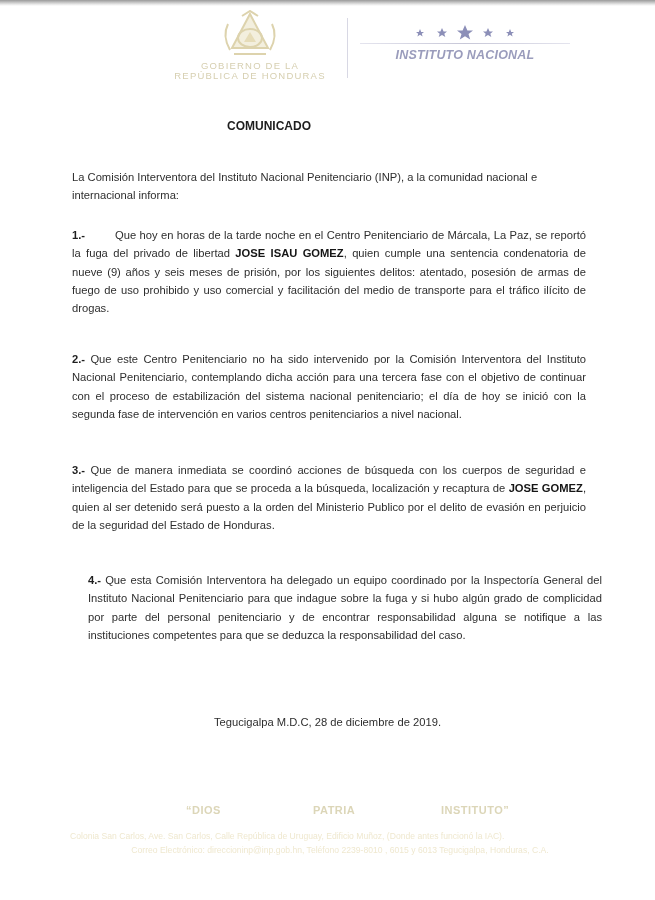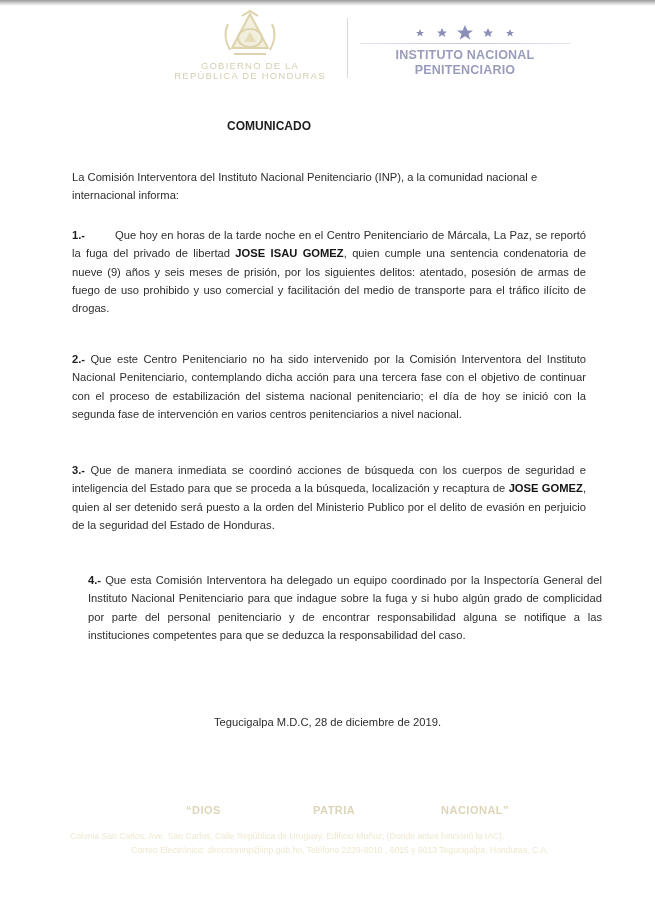--- a/index.html
+++ b/index.html
@@ -22,21 +22,21 @@
     }
     .emblem { position: absolute; left: 55px; top: 4px; width: 60px; height: 50px; }
     .gov-name {
       position: absolute; left: 0; top: 55px; width: 170px;
       font-family: Liberation Sans, sans-serif; font-size: 9.5px; line-height: 10px;
       color: #d6cfb0; letter-spacing: 1.2px; text-transform: uppercase;
     }
     .divider-v {
       position: absolute; left: 347px; top: 18px; width: 1px; height: 60px; background: #d8d8e4;
     }
-    .inp-logo { position: absolute; left: 360px; top: 22px; width: 210px; height: 60px; text-align: center; }
+    .inp-logo { position: absolute; left: 360px; top: 22px; width: 210px; height: 60px; text-align: center; font-style: italic; }
     .stars { position: absolute; left: 50px; top: 2px; width: 110px; height: 16px; }
     .inp-line {
       position: absolute; left: 0; top: 21px; width: 210px; height: 1px;
       background: linear-gradient(90deg, #e4e4ee, #c8c8d8 50%, #e4e4ee);
     }
     .inp-name {
       position: absolute; left: 0; top: 26px; width: 210px;
       font-size: 12.5px; line-height: 15px; font-weight: bold;
       color: #9a9cbc; letter-spacing: 0.2px;
     }
@@ -100,21 +100,20 @@
         <polygon points="10,5 11.2,8 14,8 11.8,9.8 12.6,12.5 10,10.8 7.4,12.5 8.2,9.8 6,8 8.8,8"></polygon>
         <polygon points="32,4 33.6,7.6 37,7.6 34.3,9.8 35.3,13 32,11 28.7,13 29.7,9.8 27,7.6 30.4,7.6"></polygon>
         <polygon points="55,1 57.4,6.6 63,6.6 58.5,10 60.2,15.5 55,12.2 49.8,15.5 51.5,10 47,6.6 52.6,6.6"></polygon>
         <polygon points="78,4 79.6,7.6 83,7.6 80.3,9.8 81.3,13 78,11 74.7,13 75.7,9.8 73,7.6 76.4,7.6"></polygon>
         <polygon points="100,5 101.2,8 104,8 101.8,9.8 102.6,12.5 100,10.8 97.4,12.5 98.2,9.8 96,8 98.8,8"></polygon>
       </g>
     </svg>
     <div class="inp-line"></div>
     <div class="inp-name">
       <div>INSTITUTO NACIONAL</div>
-      <div>PENITENCIARIO</div>
     </div>
   </div>
 </div>
 
 <div class="title">COMUNICADO</div>
 
 <div class="intro">La Comisión Interventora del Instituto Nacional Penitenciario (INP), a la comunidad nacional e internacional informa:</div>
 
 <div class="para p1">
   <span class="num">1.-</span><span class="tab"></span><span>Que hoy en horas de la tarde noche en el Centro Penitenciario de Márcala, La Paz,  se reportó la fuga del privado de libertad </span><span class="bold">JOSE ISAU GOMEZ</span><span>,  quien cumple una sentencia condenatoria de nueve (9) años y seis meses de prisión, por los siguientes delitos: atentado, posesión de armas de fuego de uso prohibido y uso comercial y facilitación del medio de transporte para el tráfico ilícito de drogas.</span>
@@ -129,16 +128,16 @@
 </div>
 
 <div class="para p4">
   <span class="num">4.-</span> <span>Que esta Comisión Interventora  ha delegado un equipo coordinado por la Inspectoría General del Instituto Nacional Penitenciario para que indague sobre la fuga y si hubo algún grado de complicidad por parte del personal penitenciario y de encontrar responsabilidad alguna se notifique a las instituciones competentes para que se deduzca la responsabilidad del caso.</span>
 </div>
 
 <div class="date">Tegucigalpa M.D.C, 28 de diciembre de 2019.</div>
 
 <div class="motto m1">“DIOS</div>
 <div class="motto m2">PATRIA</div>
-<div class="motto m3">NACIONAL”</div>
+<div class="motto m3">INSTITUTO”</div>
 
 <div class="address a1">Colonia San Carlos, Ave. San Carlos, Calle República de Uruguay, Edificio Muñoz, (Donde antes funcionó la IAC).</div>
 <div class="address a2">Correo Electrónico: direccioninp@inp.gob.hn, Teléfono 2239-8010 , 6015 y 6013 Tegucigalpa, Honduras, C.A.</div>
 
 </body></html>

